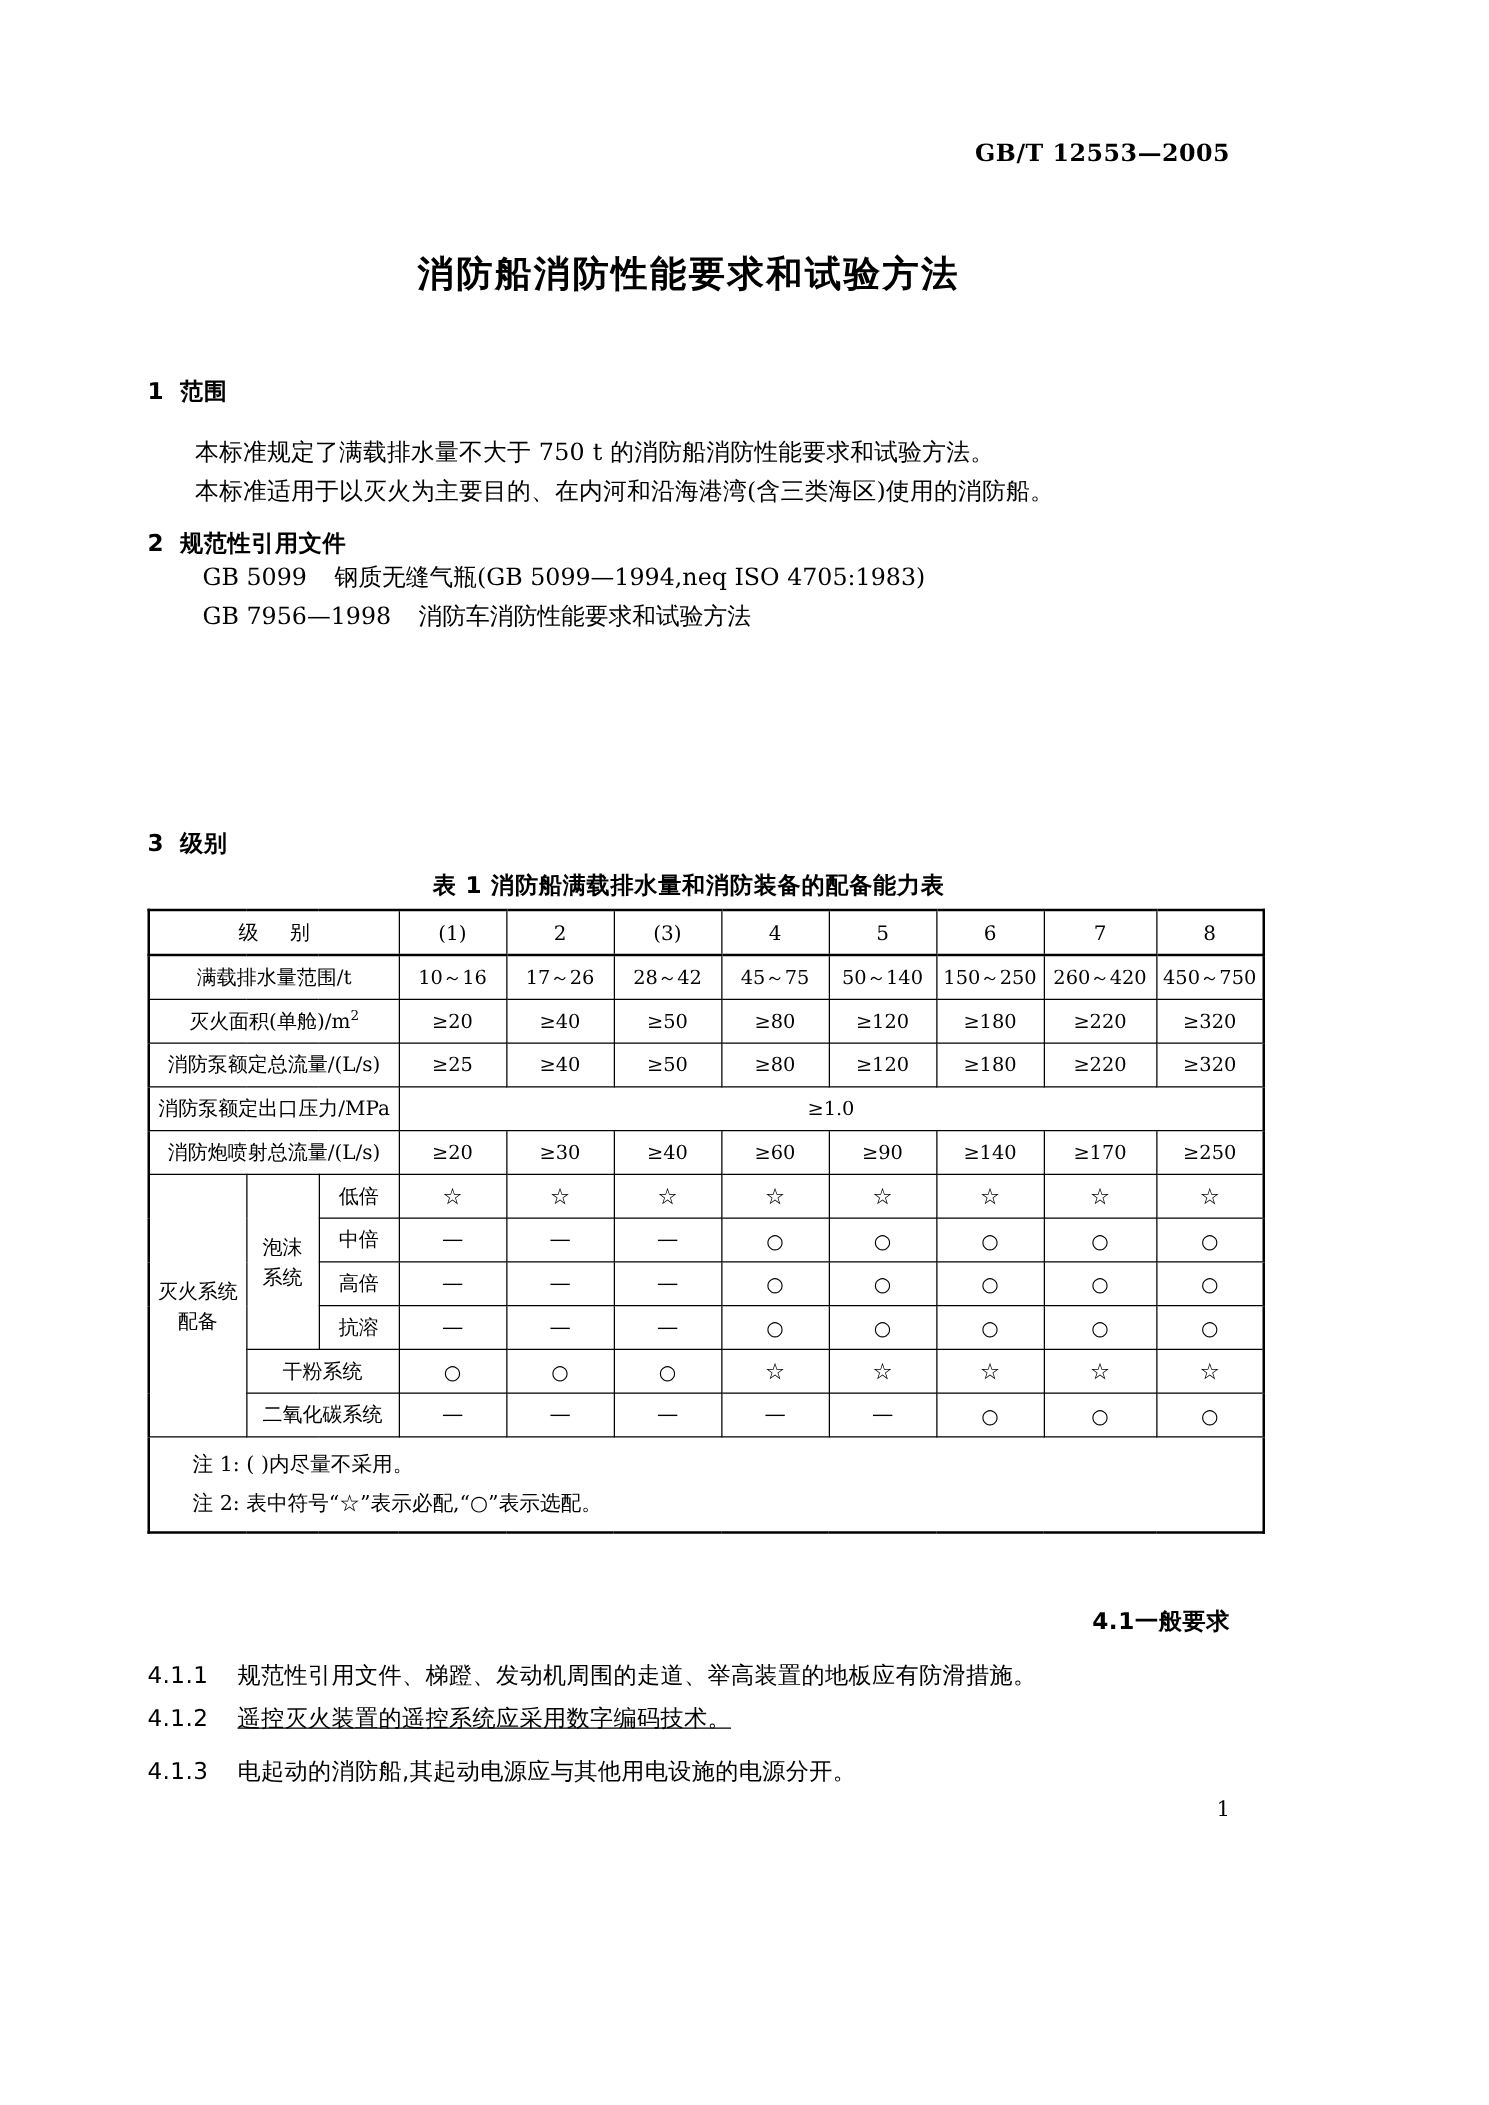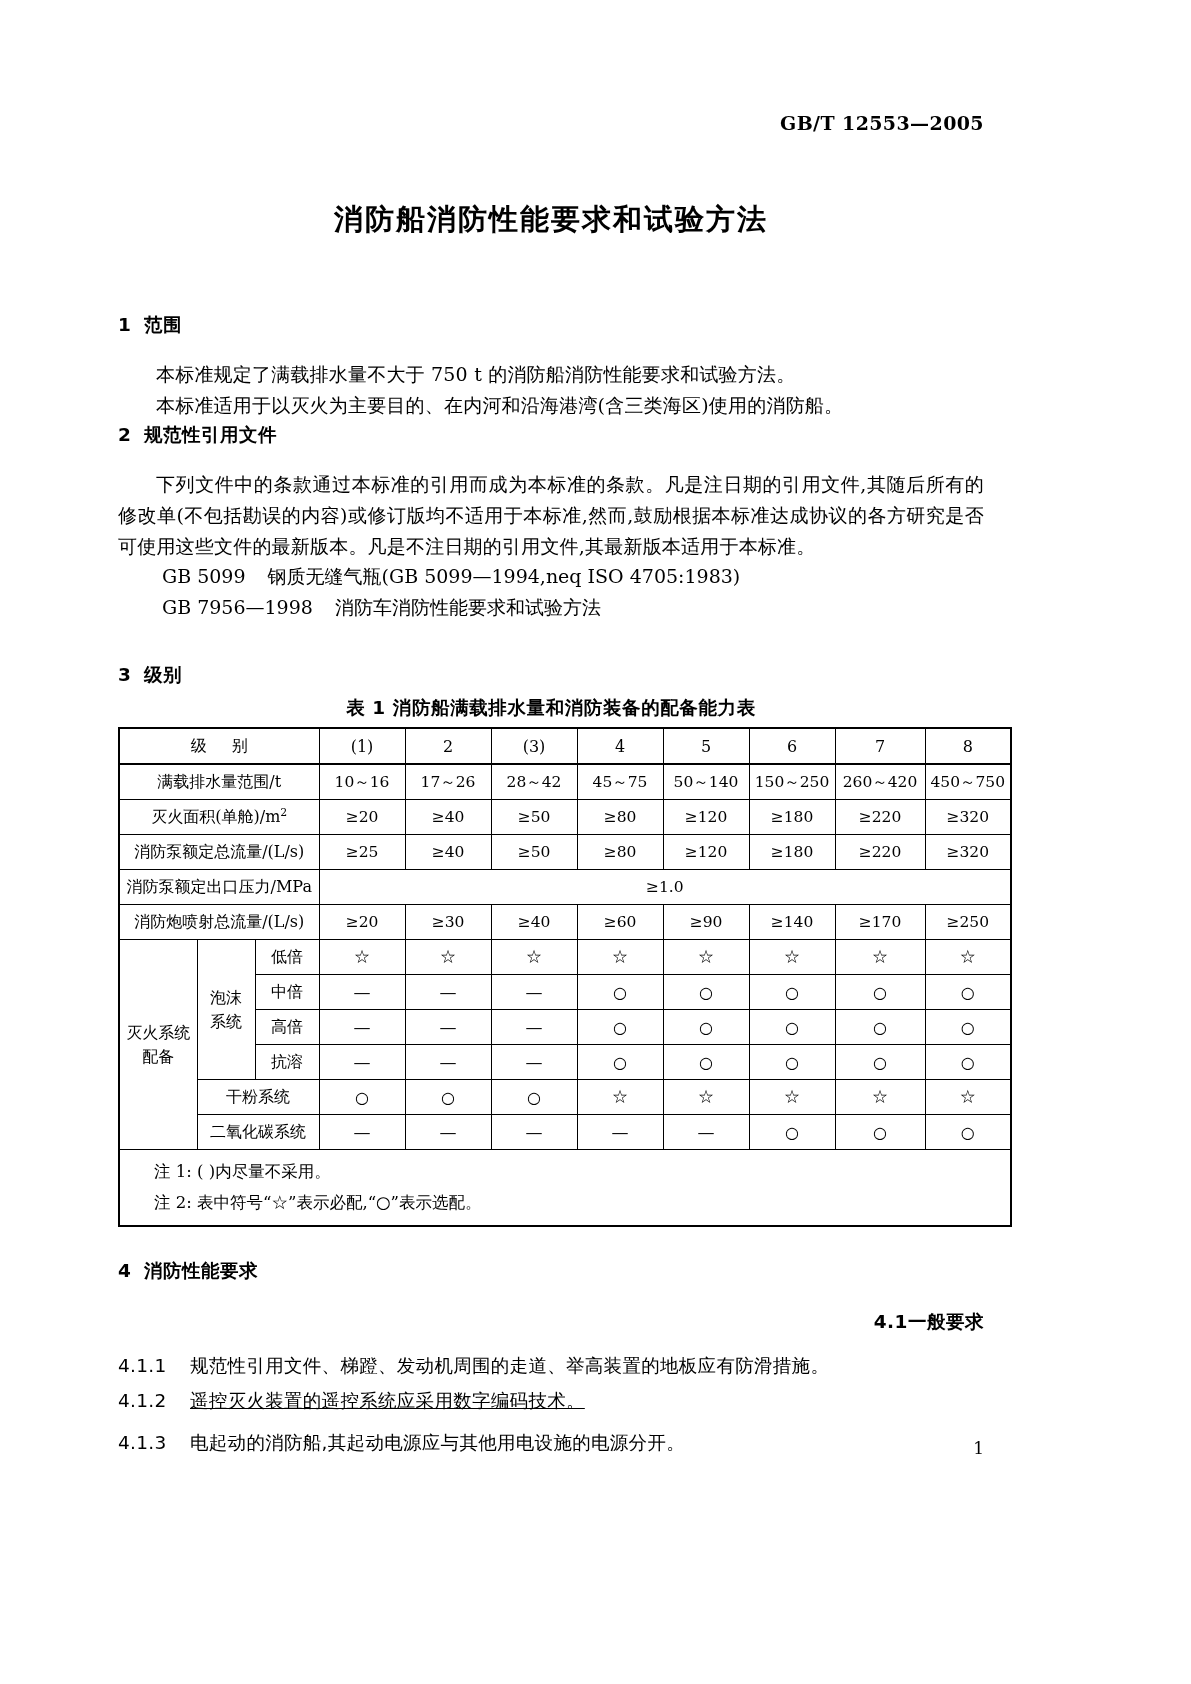--- a/index.html
+++ b/index.html
@@ -159,33 +159,32 @@
 <body>
 
 <div class="page">
 
   <div class="inner">
 
     <div class="runhead">GB/T 12553—2005</div>
 
     <div class="doc-title">消防船消防性能要求和试验方法</div>
 
-    <div style="position:absolute; top:312px; left:0; width:866px;">
+    <div style="position:absolute; top:300px; left:0; width:866px;">
       <p class="h1">
         <span class="num">1</span><span>范围</span>
       </p>
       <p class="p indent" style="margin-top:22px;">本标准规定了满载排水量不大于 750 t 的消防船消防性能要求和试验方法。</p>
       <p class="p indent">本标准适用于以灭火为主要目的、在内河和沿海港湾(含三类海区)使用的消防船。</p>
     </div>
 
     <div style="position:absolute; top:422px; left:0; width:866px;">
       <p class="h1">
         <span class="num">2</span><span>规范性引用文件</span>
       </p>
-      <p class="p indent" style="margin-top:22px;">下列文件中的条款通过本标准的引用而成为本标准的条款。凡是注日期的引用文件,其随后所有的修改单(不包括勘误的内容)或修订版均不适用于本标准,然而,鼓励根据本标准达成协议的各方研究是否可使用这些文件的最新版本。凡是不注日期的引用文件,其最新版本适用于本标准。</p>
       <p class="ref">
         <span>GB 5099</span><span class="gap"></span><span>钢质无缝气瓶(GB 5099—1994,neq ISO 4705:1983)</span>
       </p>
       <p class="ref">
         <span>GB 7956—1998</span><span class="gap"></span><span>消防车消防性能要求和试验方法</span>
       </p>
     </div>
 
     <div style="position:absolute; top:662px; left:0; width:866px;">
       <p class="h1">
@@ -358,23 +357,20 @@
           <td class="outer-l outer-r notes" colspan="11">
             <div>注 1: ( )内尽量不采用。</div>
             <div>注 2: 表中符号“☆”表示必配,“○”表示选配。</div>
           </td>
         </tr>
       </tbody>
         </table>
     </div>
 
     <div style="position:absolute; top:1258px; left:0; width:866px;">
-      <p class="h1">
-        <span class="num">4</span><span>消防性能要求</span>
-      </p>
       <p class="h2" style="margin-top:26px;text-align:right;">
         <span class="num">4.1</span><span>一般要求</span>
       </p>
       <p class="clause" style="margin-top:16px;">
         <span class="num">4.1.1</span><span>规范性引用文件、梯蹬、发动机周围的走道、举高装置的地板应有防滑措施。</span>
       </p>
       <p class="clause" style="margin-top:4px;text-decoration:underline;">
         <span class="num">4.1.2</span><span>遥控灭火装置的遥控系统应采用数字编码技术。</span>
       </p>
       <p class="clause" style="margin-top:10px;">

